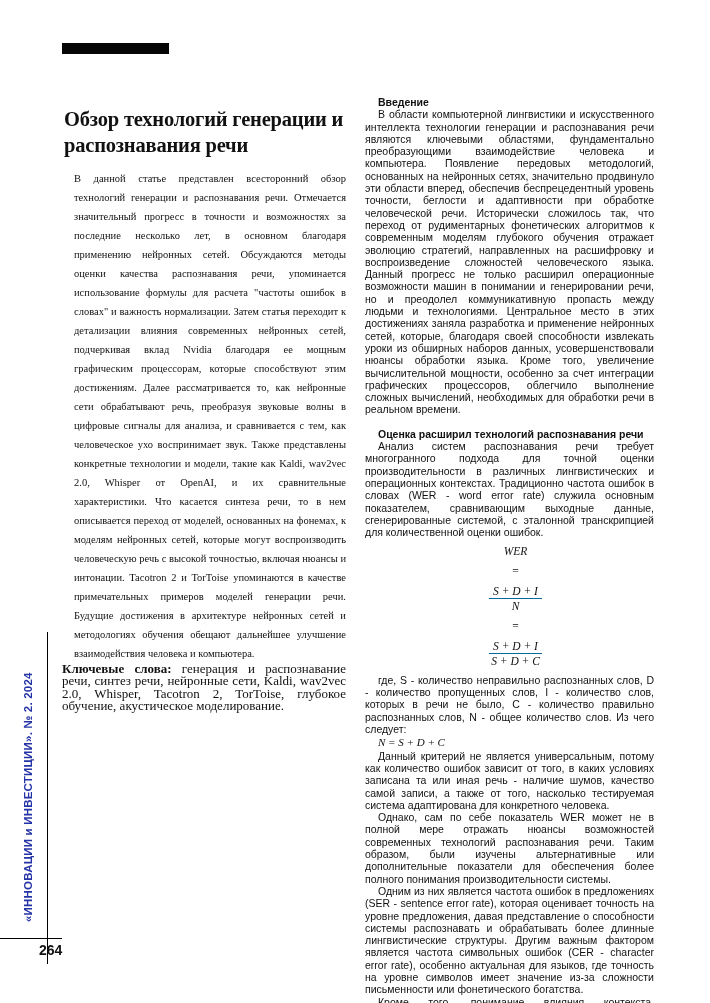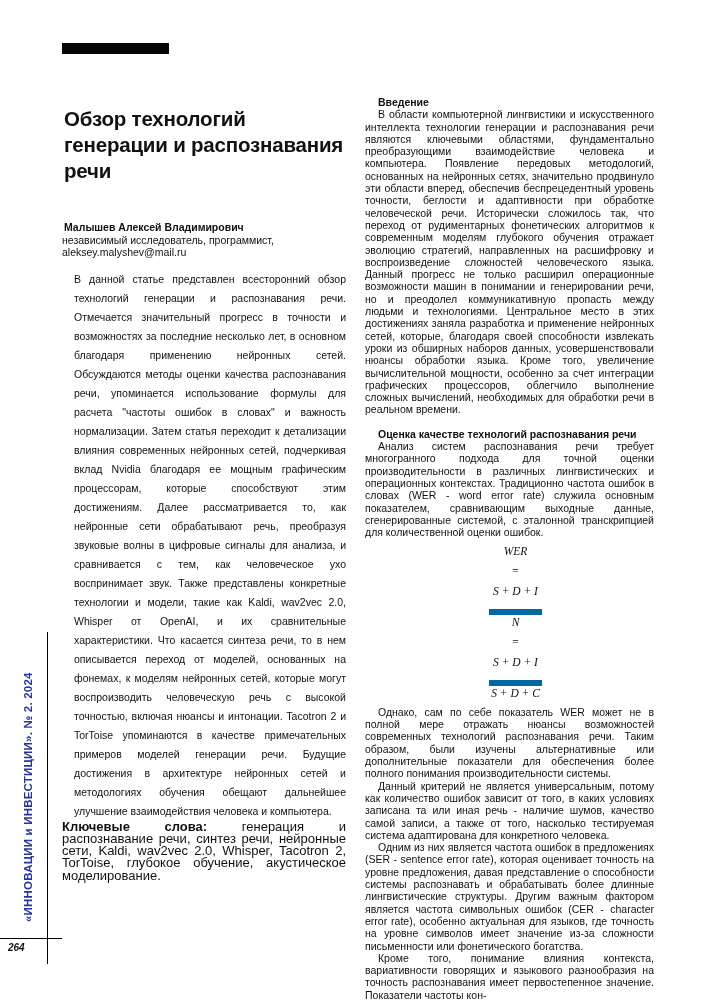--- a/index.html
+++ b/index.html
@@ -5,21 +5,21 @@
   html,body{margin:0;padding:0;}
   body{
     width:710px;height:1003px;position:relative;overflow:hidden;
     background:#ffffff;color:#111;
     font-family:"Liberation Sans",sans-serif;
     -webkit-font-smoothing:antialiased;
   }
   .redacted-bar{position:absolute;left:62px;top:43px;width:107px;height:11px;background:#060606;}
 
   
-  .col-left{position:absolute;left:62px;top:106px;width:284px;}
+  .col-left{position:absolute;left:62px;top:106px;width:284px;font-family:Liberation Serif, serif;}
   .title{font-size:20.5px;font-weight:bold;line-height:26px;letter-spacing:-0.2px;padding-left:2px;}
   .author-block{margin-top:37px;}
   .author{font-size:10.5px;font-weight:bold;line-height:12.5px;padding-left:2px;}
   .affiliation{font-size:10.5px;line-height:12.5px;}
   .abstract{margin-top:11px;font-size:10.5px;line-height:19px;text-align:justify;hyphens:auto;margin-left:12px;}
   .keywords{font-size:13px;line-height:12.3px;text-align:justify;hyphens:auto;}
   .kw-label{font-weight:bold;}
 
   
   .col-right{position:absolute;left:365px;top:96px;width:289px;
@@ -27,75 +27,73 @@
   .col-right p{margin:0;text-indent:13px;}
   .intro-head{font-weight:bold;text-indent:0;}
   .section-head{font-weight:bold;margin-top:12px !important;}
 
   .formula-row{
     margin:7px 0 6px 12px;display:flex;align-items:center;gap:7px;
     font-family:"Liberation Serif",serif;font-style:italic;font-size:11.5px;
     text-align:left;line-height:1.1;flex-direction:column;
   }
   .frac{display:inline-flex;flex-direction:column;align-items:center;}
-  .frac .num{border-bottom:6px solid #0369a1;padding:0 4px 12px;}
+  .frac .num{border-bottom:1px solid #0369a1;padding:0 4px 1px;}
   .frac .den{padding-top:1px;}
   .eq-line{font-family:"Liberation Serif",serif;font-style:italic;font-size:11px;
     text-align:left;text-indent:13px;margin:1px 0;}
 
   
   .journal-strip{
     position:absolute;left:22px;top:922px;width:252px;
     transform:rotate(-90deg);transform-origin:0 0;
     font-size:11.5px;font-weight:bold;white-space:nowrap;letter-spacing:0.2px;
   }
   .vline{position:absolute;left:47px;top:632px;width:1px;height:332px;background:#000;}
   .hline{position:absolute;left:0;top:938px;width:62px;height:1px;background:#000;}
-  .page-num{position:absolute;left:8px;top:942px;font-size:10px;font-weight:bold;font-style:italic;}
+  .page-num{position:absolute;left:39px;top:942px;font-size:14px;font-weight:bold;}
 </style>
 </head>
 <body>
 
 <div>
 
   <div class="redacted-bar"></div>
 
   <div class="col-left">
     <div class="title">Обзор технологий генерации и распознавания речи</div>
-    <div class="author-block">
-      <div class="author">Малышев Алексей Владимирович</div>
-      <div class="affiliation">независимый исследователь, программист, aleksey.malyshev@mail.ru</div>
-    </div>
     <div class="abstract">В данной статье представлен всесторонний обзор технологий генерации и распознавания речи. Отмечается значительный прогресс в точности и возможностях за последние несколько лет, в основном благодаря применению нейронных сетей. Обсуждаются методы оценки качества распознавания речи, упоминается использование формулы для расчета "частоты ошибок в словах" и важность нормализации. Затем статья переходит к детализации влияния современных нейронных сетей, подчеркивая вклад Nvidia благодаря ее мощным графическим процессорам, которые способствуют этим достижениям. Далее рассматривается то, как нейронные сети обрабатывают речь, преобразуя звуковые волны в цифровые сигналы для анализа, и сравнивается с тем, как человеческое ухо воспринимает звук. Также представлены конкретные технологии и модели, такие как Kaldi, wav2vec 2.0, Whisper от OpenAI, и их сравнительные характеристики. Что касается синтеза речи, то в нем описывается переход от моделей, основанных на фонемах, к моделям нейронных сетей, которые могут воспроизводить человеческую речь с высокой точностью, включая нюансы и интонации. Tacotron 2 и TorToise упоминаются в качестве примечательных примеров моделей генерации речи. Будущие достижения в архитектуре нейронных сетей и методологиях обучения обещают дальнейшее улучшение взаимодействия человека и компьютера.</div>
     <div class="keywords"><span class="kw-label">Ключевые слова:</span><span> генерация и распознавание речи, синтез речи, нейронные сети, Kaldi, wav2vec 2.0, Whisper, Tacotron 2, TorToise, глубокое обучение, акустическое моделирование.</span></div>
   </div>
 
   <div class="col-right">
     <p class="intro-head">Введение</p>
     <p>В области компьютерной лингвистики и искусственного интеллекта технологии генерации и распознавания речи являются ключевыми областями, фундаментально преобразующими взаимодействие человека и компьютера. Появление передовых методологий, основанных на нейронных сетях, значительно продвинуло эти области вперед, обеспечив беспрецедентный уровень точности, беглости и адаптивности при обработке человеческой речи. Исторически сложилось так, что переход от рудиментарных фонетических алгоритмов к современным моделям глубокого обучения отражает эволюцию стратегий, направленных на расшифровку и воспроизведение сложностей человеческого языка. Данный прогресс не только расширил операционные возможности машин в понимании и генерировании речи, но и преодолел коммуникативную пропасть между людьми и технологиями. Центральное место в этих достижениях заняла разработка и применение нейронных сетей, которые, благодаря своей способности извлекать уроки из обширных наборов данных, усовершенствовали нюансы обработки языка. Кроме того, увеличение вычислительной мощности, особенно за счет интеграции графических процессоров, облегчило выполнение сложных вычислений, необходимых для обработки речи в реальном времени.</p>
 
-    <p class="section-head">Оценка качестве технологий распознавания речи</p>
+    <p class="section-head">Оценка расширил технологий распознавания речи</p>
     <p>Анализ систем распознавания речи требует многогранного подхода для точной оценки производительности в различных лингвистических и операционных контекстах. Традиционно частота ошибок в словах (WER - word error rate) служила основным показателем, сравнивающим выходные данные, сгенерированные системой, с эталонной транскрипцией для количественной оценки ошибок.</p>
 
     <div class="formula-row">
       <span>WER</span>
       <span>=</span>
       <span class="frac">
         <span class="num">S + D + I</span>
         <span class="den">N</span>
       </span>
       <span>=</span>
       <span class="frac">
         <span class="num">S + D + I</span>
         <span class="den">S + D + C</span>
       </span>
     </div>
 
+    <p>где, S - количество неправильно распознанных слов, D - количество пропущенных слов, I - количество слов, которых в речи не было, C - количество правильно распознанных слов, N - общее количество слов. Из чего следует:</p>
+    <div class="eq-line">N = S + D + C</div>
+    <p>Данный критерий не является универсальным, потому как количество ошибок зависит от того, в каких условиях записана та или иная речь - наличие шумов, качество самой записи, а также от того, насколько тестируемая система адаптирована для конкретного человека.</p>
     <p>Однако, сам по себе показатель WER может не в полной мере отражать нюансы возможностей современных технологий распознавания речи. Таким образом, были изучены альтернативные или дополнительные показатели для обеспечения более полного понимания производительности системы.</p>
-    <p>Данный критерий не является универсальным, потому как количество ошибок зависит от того, в каких условиях записана та или иная речь - наличие шумов, качество самой записи, а также от того, насколько тестируемая система адаптирована для конкретного человека.</p>
     <p>Одним из них является частота ошибок в предложениях (SER - sentence error rate), которая оценивает точность на уровне предложения, давая представление о способности системы распознавать и обрабатывать более длинные лингвистические структуры. Другим важным фактором является частота символьных ошибок (CER - character error rate), особенно актуальная для языков, где точность на уровне символов имеет значение из-за сложности письменности или фонетического богатства.</p>
     <p>Кроме того, понимание влияния контекста, вариативности говорящих и языкового разнообразия на точность распознавания имеет первостепенное значение. Показатели частоты кон-</p>
   </div>
 
   <div class="journal-strip" style="color: rgb(36, 51, 166);">«ИННОВАЦИИ и ИНВЕСТИЦИИ». № 2. 2024</div>
   <div class="vline"></div>
   <div class="hline"></div>
   <div class="page-num">264</div>
 
 </div>

